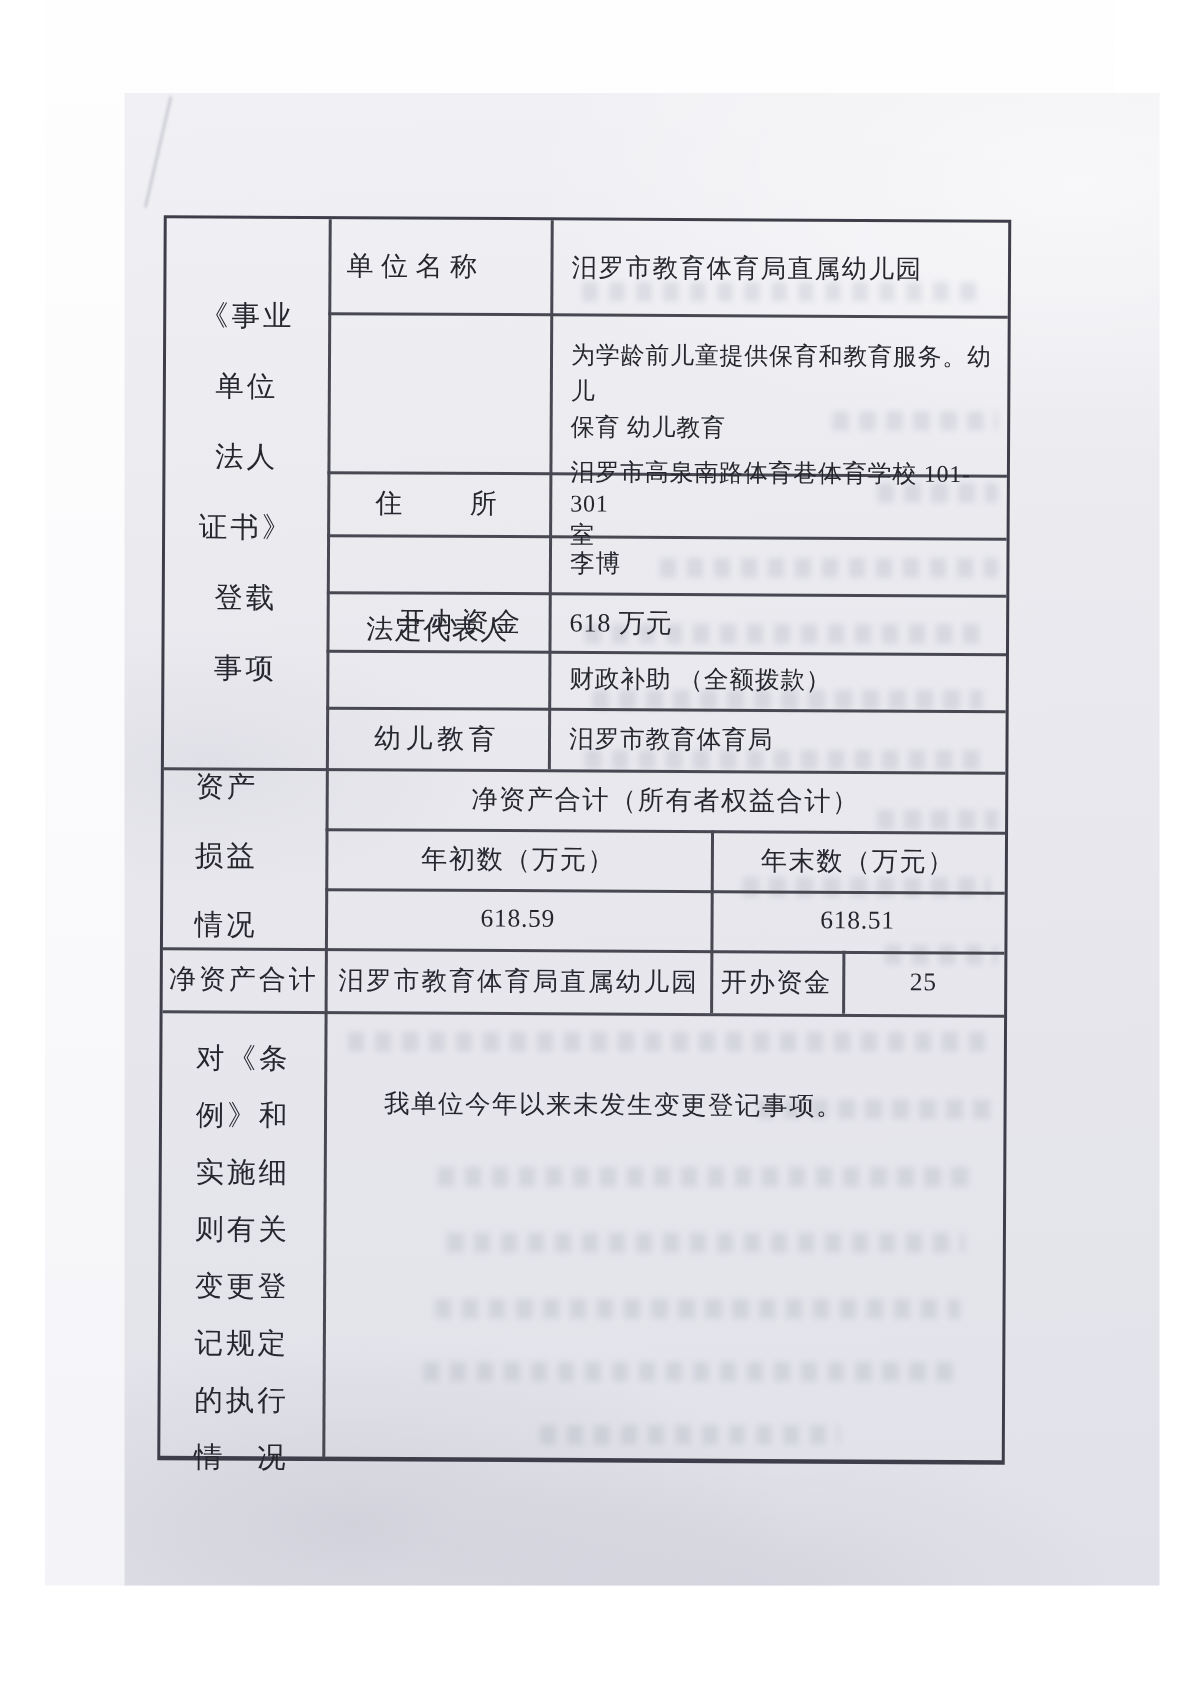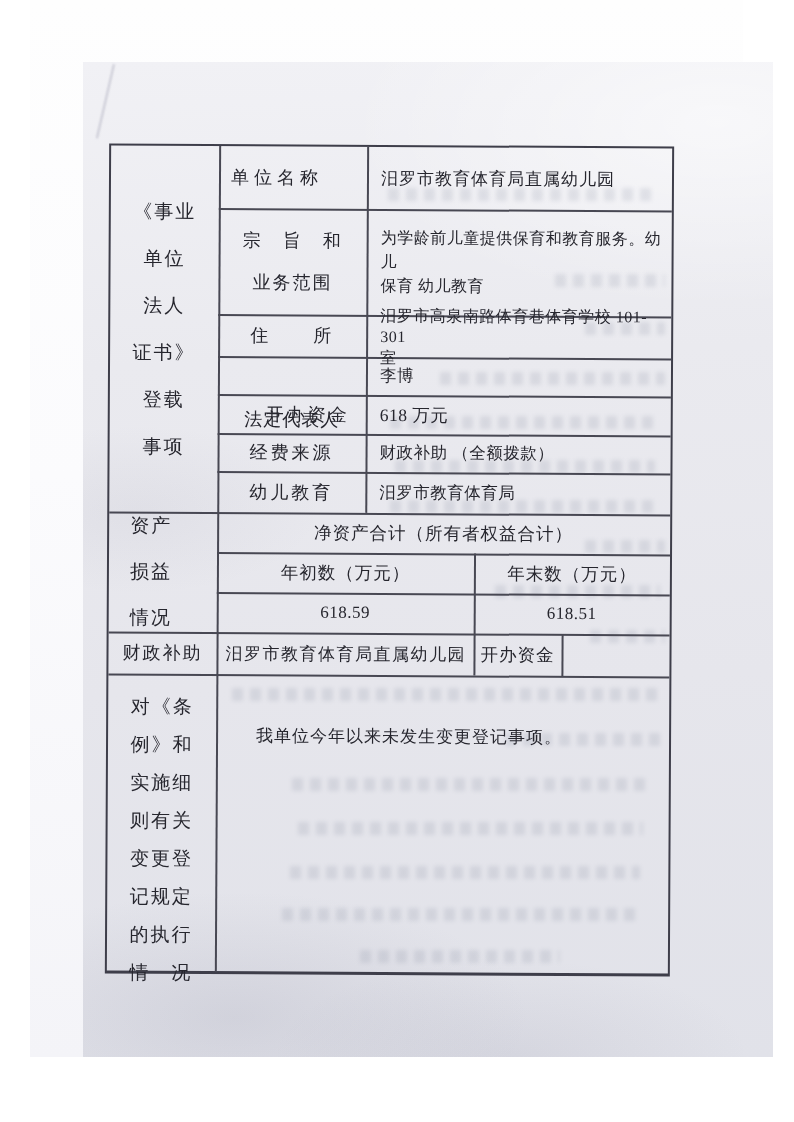--- a/index.html
+++ b/index.html
@@ -95,53 +95,51 @@
     <div class="cell biglbl" style="left:0;top:0;width:108px;height:366px;">《事业
 单位
 法人
 证书》
 登载
 事项</div>
 
     <div class="cell lbl" style="left:108px;top:0;width:116px;height:62px;letter-spacing:5px;">单位名称</div>
     <div class="cell val" style="left:256px;top:0;width:305px;height:62px;font-size:17px;letter-spacing:1px;">汨罗市教育体育局直属幼儿园</div>
 
-    <div class="cell lbl" style="left:108px;top:62px;width:148px;height:106px;line-height:42px;letter-spacing:2px;">宗　旨　和
-业务范围</div>
     <div class="cell val" style="left:256px;top:62px;width:305px;height:106px;line-height:24px;font-size:16px;">为学龄前儿童提供保育和教育服务。幼儿
 保育 幼儿教育</div>
 
     <div class="cell lbl" style="left:108px;top:168px;width:148px;height:42px;">住　　所</div>
     <div class="cell val" style="left:256px;top:168px;width:305px;height:42px;line-height:21px;font-size:16px;">汨罗市高泉南路体育巷体育学校 101-301
 室</div>
 
     <div class="cell lbl" style="left:108px;top:210px;width:148px;height:38px;letter-spacing:1px;margin-top:44px;">法定代表人</div>
     <div class="cell val" style="left:256px;top:210px;width:305px;height:38px;">李博</div>
 
     <div class="cell lbl" style="left:108px;top:248px;width:180px;height:39px;">开办资金</div>
     <div class="cell val num" style="left:256px;top:248px;width:305px;height:39px;font-size:17.5px;">618 万元</div>
 
-    <div class="cell lbl" style="left:108px;top:287px;width:148px;height:38px;">经费来源</div>
     <div class="cell val" style="left:256px;top:287px;width:305px;height:38px;">财政补助 （全额拨款）</div>
 
     <div class="cell lbl" style="left:108px;top:325px;width:148px;height:41px;">幼儿教育</div>
     <div class="cell val" style="left:256px;top:325px;width:305px;height:41px;">汨罗市教育体育局</div>
 
     <div class="cell midlbl" style="left:0;top:366px;width:84px;height:120px;">资产
 损益
 情况</div>
     <div class="cell hdr" style="left:108px;top:366px;width:453px;height:40px;">净资产合计（所有者权益合计）</div>
     <div class="cell hdr" style="left:108px;top:406px;width:257px;height:40px;">年初数（万元）</div>
     <div class="cell hdr" style="left:365px;top:406px;width:196px;height:40px;">年末数（万元）</div>
     <div class="cell num" style="left:108px;top:446px;width:257px;height:40px;">618.59</div>
     <div class="cell num" style="left:365px;top:446px;width:196px;height:40px;">618.51</div>
 
-    <div class="cell lbl" style="left:0;top:486px;width:108px;height:42px;letter-spacing:2px;">财政补助</div>
+    <div class="cell lbl" style="left:0;top:486px;width:108px;height:42px;letter-spacing:2px;">净资产合计</div>
     <div class="cell val" style="left:108px;top:486px;width:257px;height:42px;padding-left:9px;font-size:17px;letter-spacing:1.5px;">汨罗市教育体育局直属幼儿园</div>
     <div class="cell lbl" style="left:365px;top:486px;width:88px;height:42px;letter-spacing:1px;font-size:17.5px;">开办资金</div>
+    <div class="cell num" style="left:453px;top:486px;width:108px;height:42px;">25</div>
 
     <div class="cell lowlbl" style="left:0;top:528px;width:108px;height:298px;">对《条
 例》和
 实施细
 则有关
 变更登
 记规定
 的执行
 情　况</div>
     <div class="cell" style="left:108px;top:528px;width:453px;height:298px;align-items:flex-start;justify-content:flex-start;

